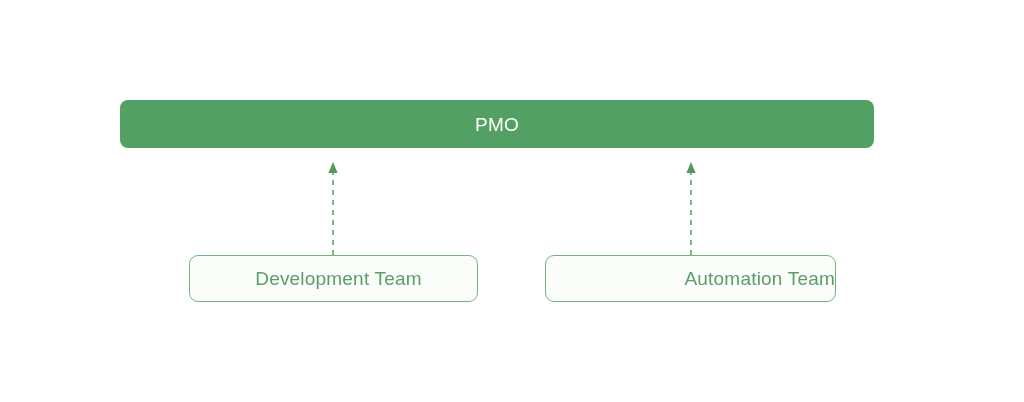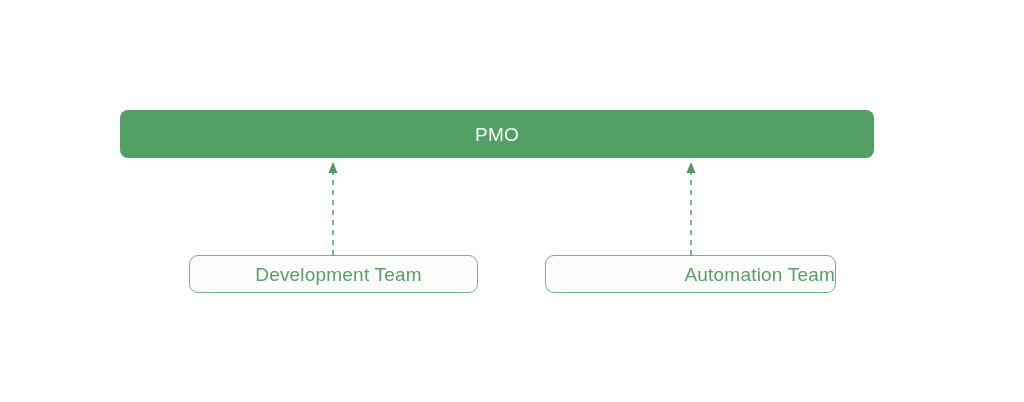--- a/index.html
+++ b/index.html
@@ -17,42 +17,42 @@
     position: relative;
     width: 1024px;
     height: 402px;
     background: #ffffff;
   }
 
   
   .parent-bar {
     position: absolute;
     left: 120px;
-    top: 110px;
+    top: 100px;
     width: 754px;
     height: 48px;
     background: #52a064;
     border-radius: 8px;
     display: flex;
     align-items: center;
     justify-content: center;
     box-sizing: border-box;
   }
   .parent-bar-label {
     color: #ffffff;
     font-size: 19px;
     font-weight: 400;
     letter-spacing: 0.2px;
     line-height: 1;
   }
 
   
   .child-box {
     position: absolute;
-    height: 38px;
+    height: 47px;
     background: #fbfdfa;
     border: 1.5px solid #74b37f;
     border-radius: 9px;
     display: flex;
     align-items: center;
     justify-content: center;
     box-sizing: border-box;
     padding-left: 10px;
   }
   .child-box-label {

